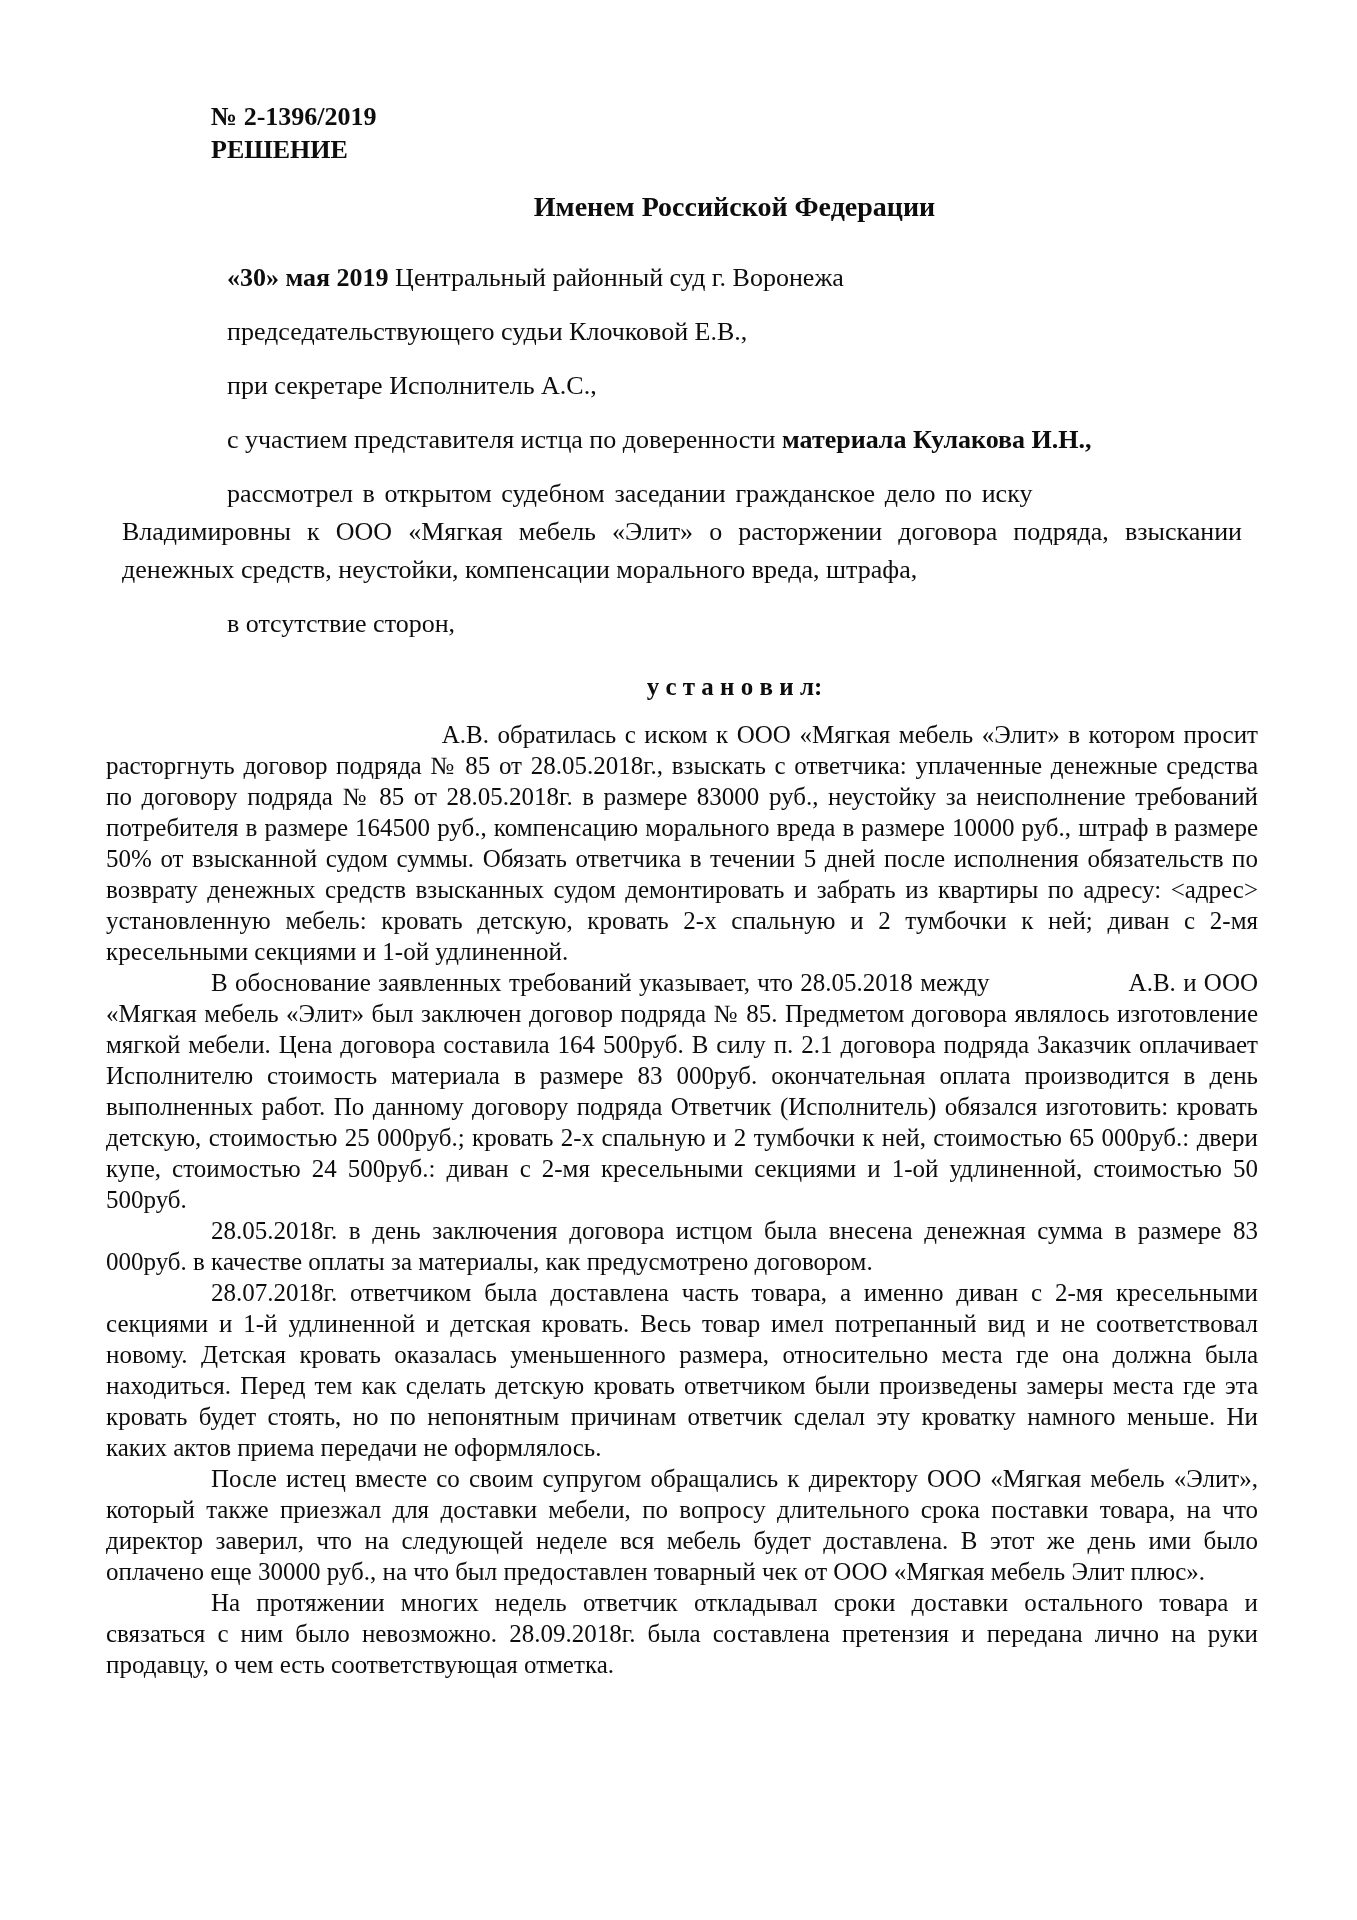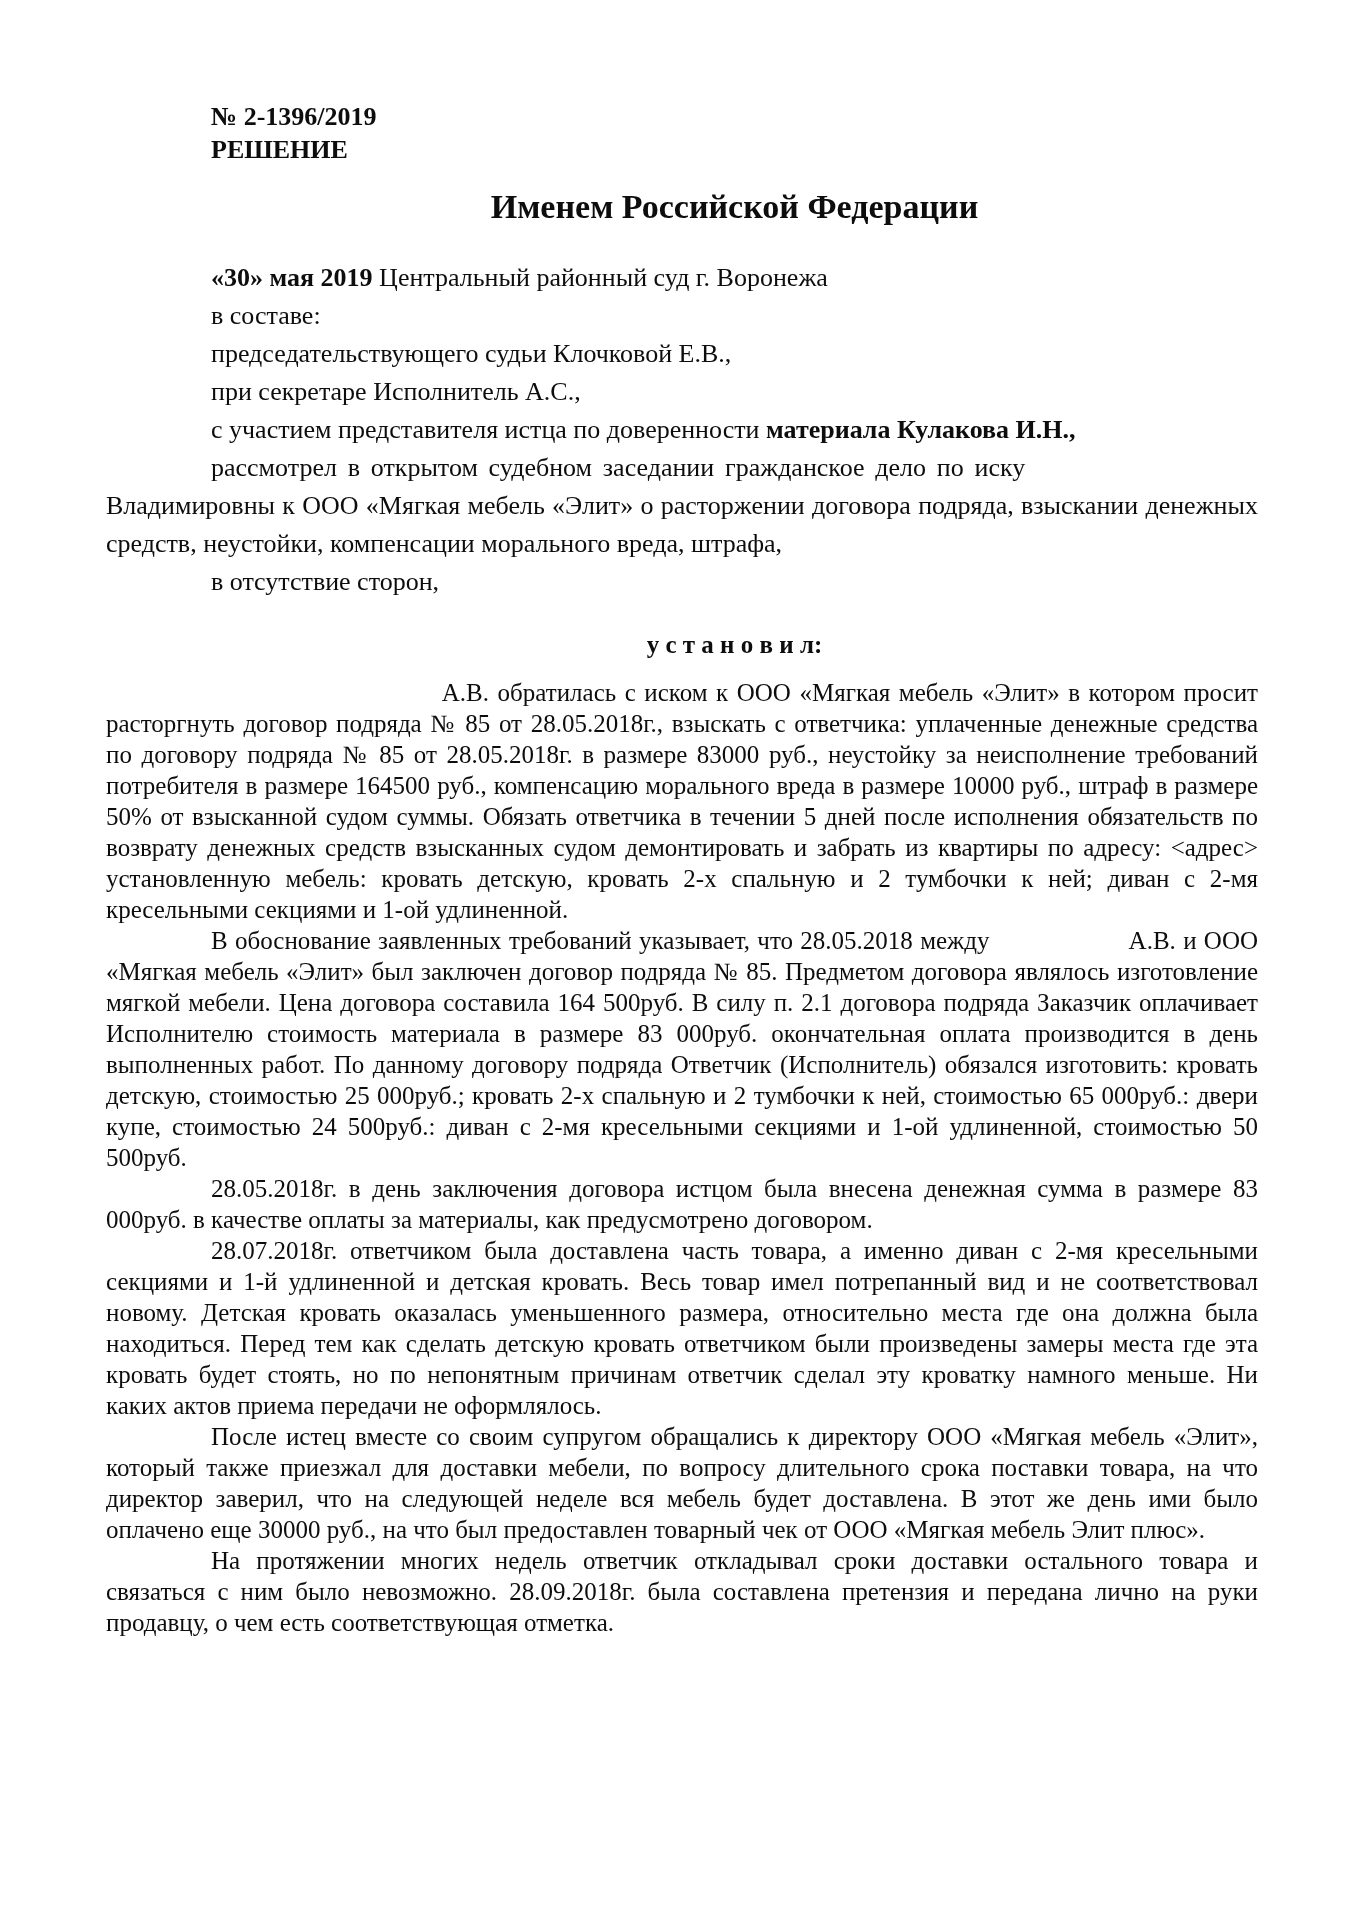--- a/index.html
+++ b/index.html
@@ -19,34 +19,34 @@
     -webkit-font-smoothing: antialiased;
   }
   .doc-head {
     font-size: 26px;
     font-weight: bold;
     line-height: 33px;
     text-indent: 105px;
     margin: 0;
   }
   .subtitle {
-    font-size: 34px;
+    font-size: 28px;
     font-weight: bold;
     line-height: 32px;
     text-align: center;
     text-indent: 105px;
     margin: 25px 0 16px 0;
   }
   .preamble {
     margin-top: 36px;
     font-size: 26px;
     line-height: 38px;
   }
   .pre-line {
-    margin: 0;
+    margin: 16px;
     text-indent: 105px;
   }
   .pre-line.justify {
     text-align: justify;
   }
   .b { font-weight: bold; }
   .resolution-heading {
     margin: 28px 0 0 0;
     font-size: 25px;
     font-weight: bold;
@@ -70,21 +70,20 @@
 
 <div class="page">
 
   <p class="doc-head">№ 2-1396/2019</p>
   <p class="doc-head">РЕШЕНИЕ</p>
 
   <p class="subtitle">Именем Российской Федерации</p>
 
   <div class="preamble">
       <p class="pre-line"><span class="b">«30» мая 2019 </span><span>Центральный районный суд г. Воронежа</span></p>
-      <p class="pre-line"><span>в составе:</span></p>
       <p class="pre-line"><span>председательствующего судьи Клочковой Е.В.,</span></p>
       <p class="pre-line"><span>при секретаре Исполнитель А.С.,</span></p>
       <p class="pre-line"><span>с участием представителя истца по доверенности </span><span class="b">материала Кулакова И.Н.,</span></p>
       <p class="pre-line justify"><span>рассмотрел в открытом судебном заседании гражданское дело по иску&nbsp;&nbsp;&nbsp;&nbsp;&nbsp;&nbsp;&nbsp;&nbsp;&nbsp;&nbsp;&nbsp;&nbsp;&nbsp;&nbsp;&nbsp;&nbsp;&nbsp;&nbsp;&nbsp;&nbsp;&nbsp;&nbsp; Владимировны к ООО «Мягкая мебель «Элит» о расторжении договора подряда, взыскании денежных средств, неустойки, компенсации морального вреда, штрафа,</span></p>
       <p class="pre-line"><span>в отсутствие сторон,</span></p>
     </div>
 
   <p class="resolution-heading">у с т а н о в и л:</p>
 
   <div class="doc-body">

